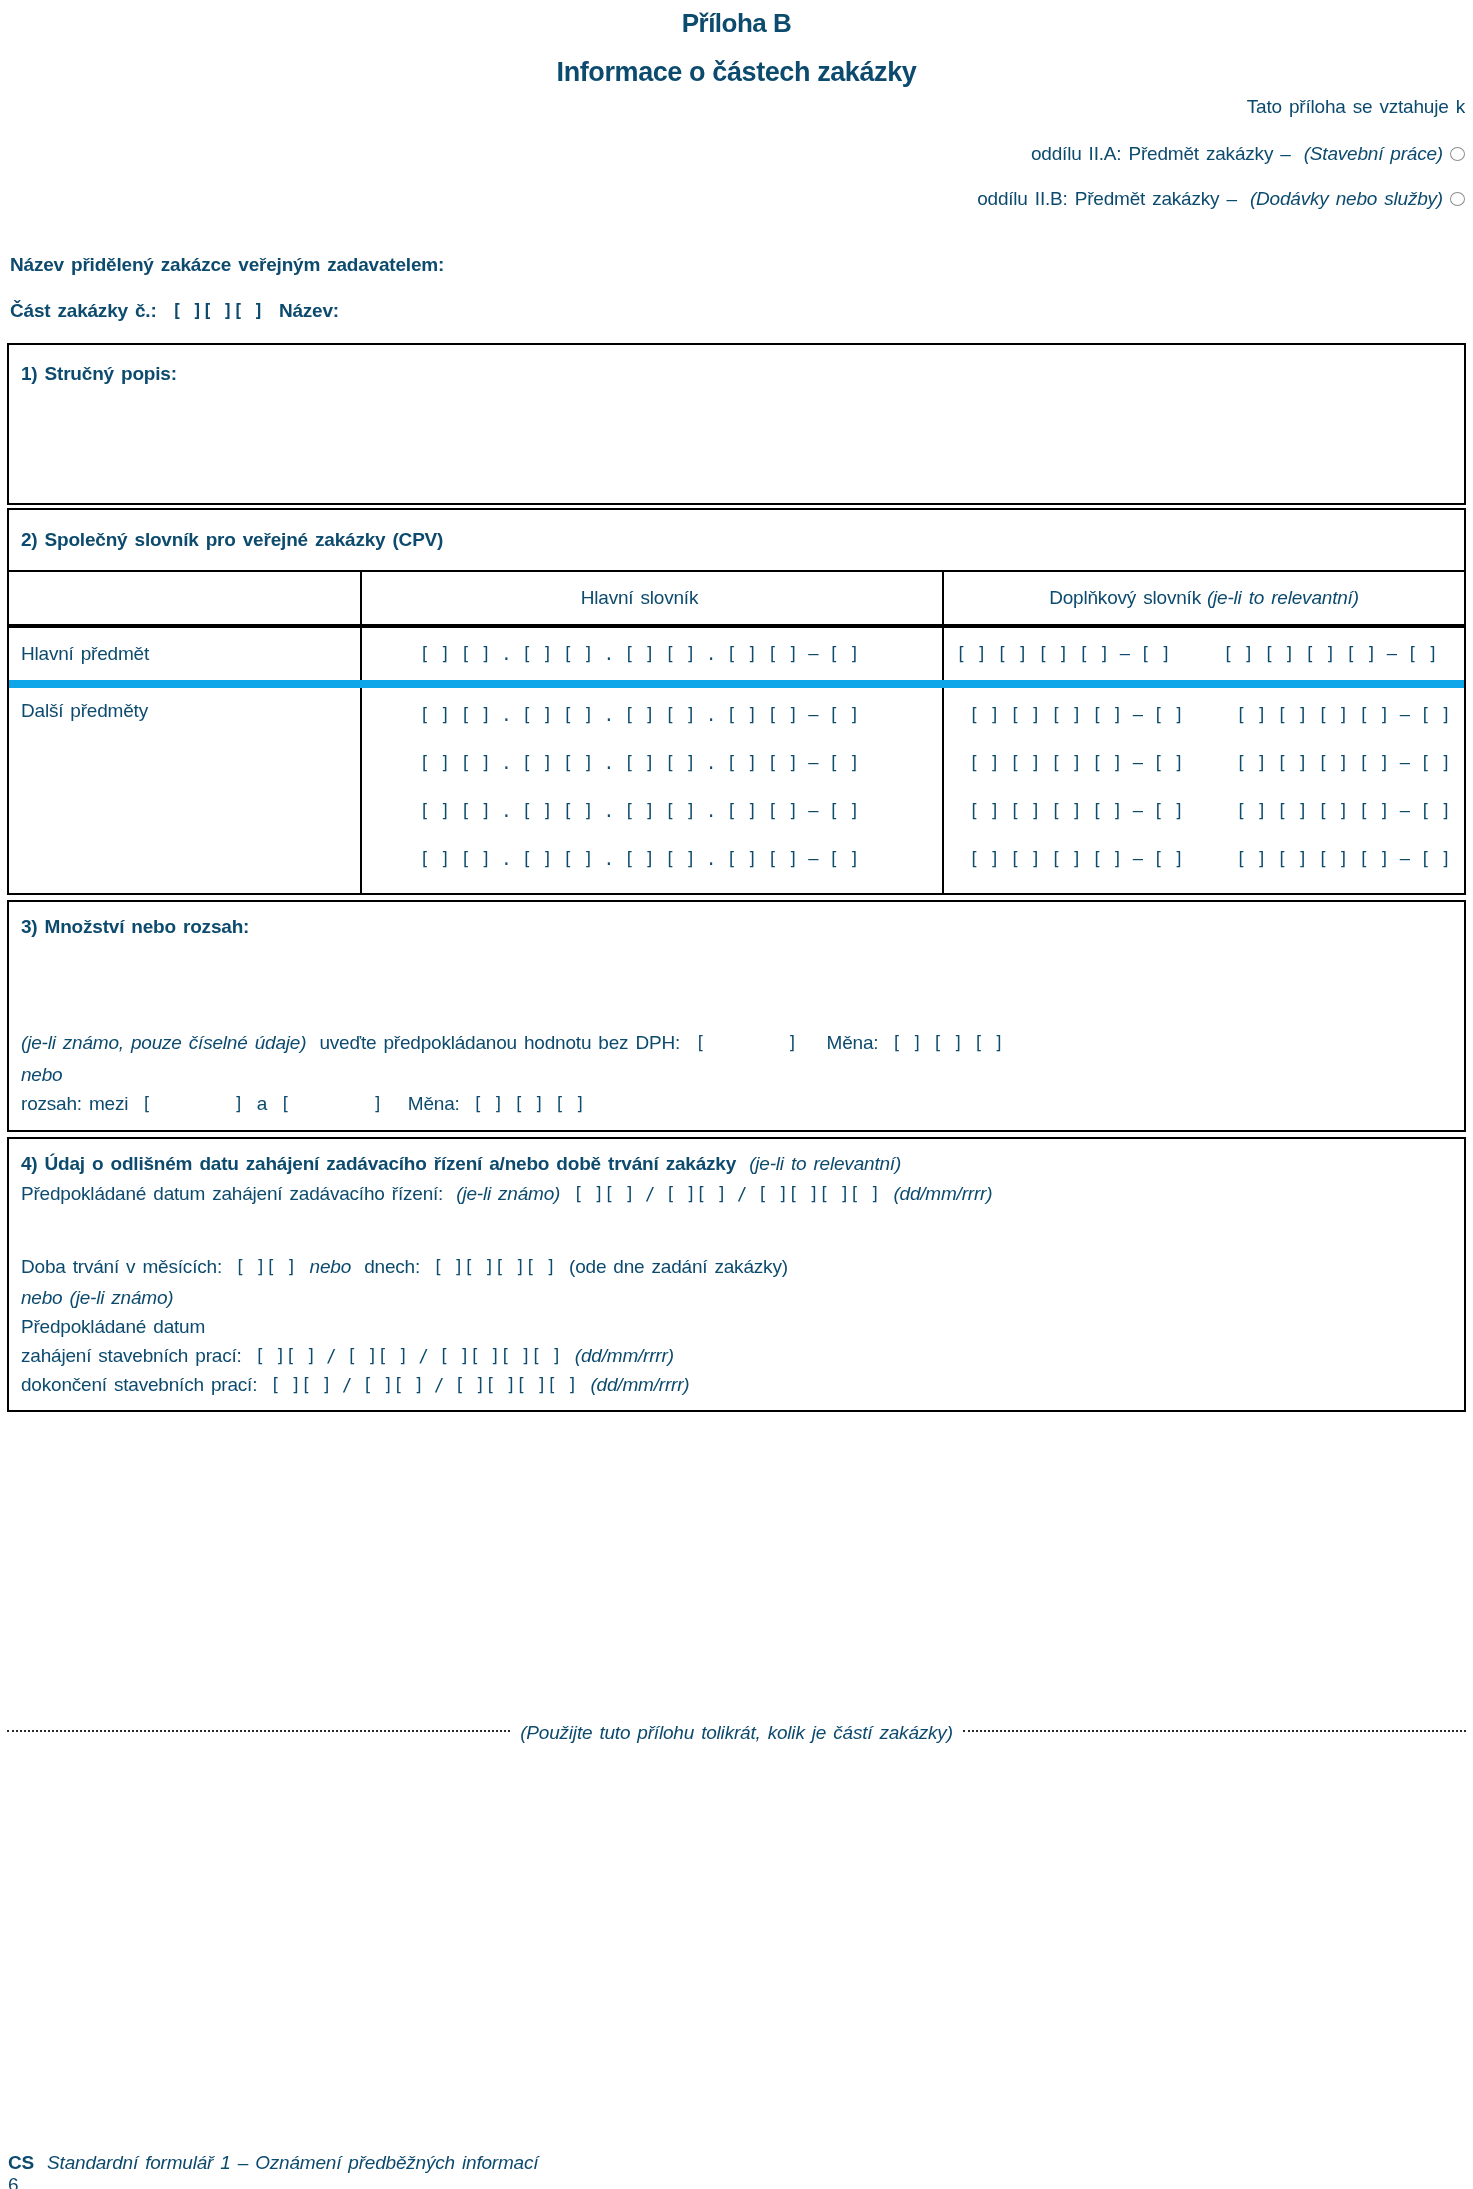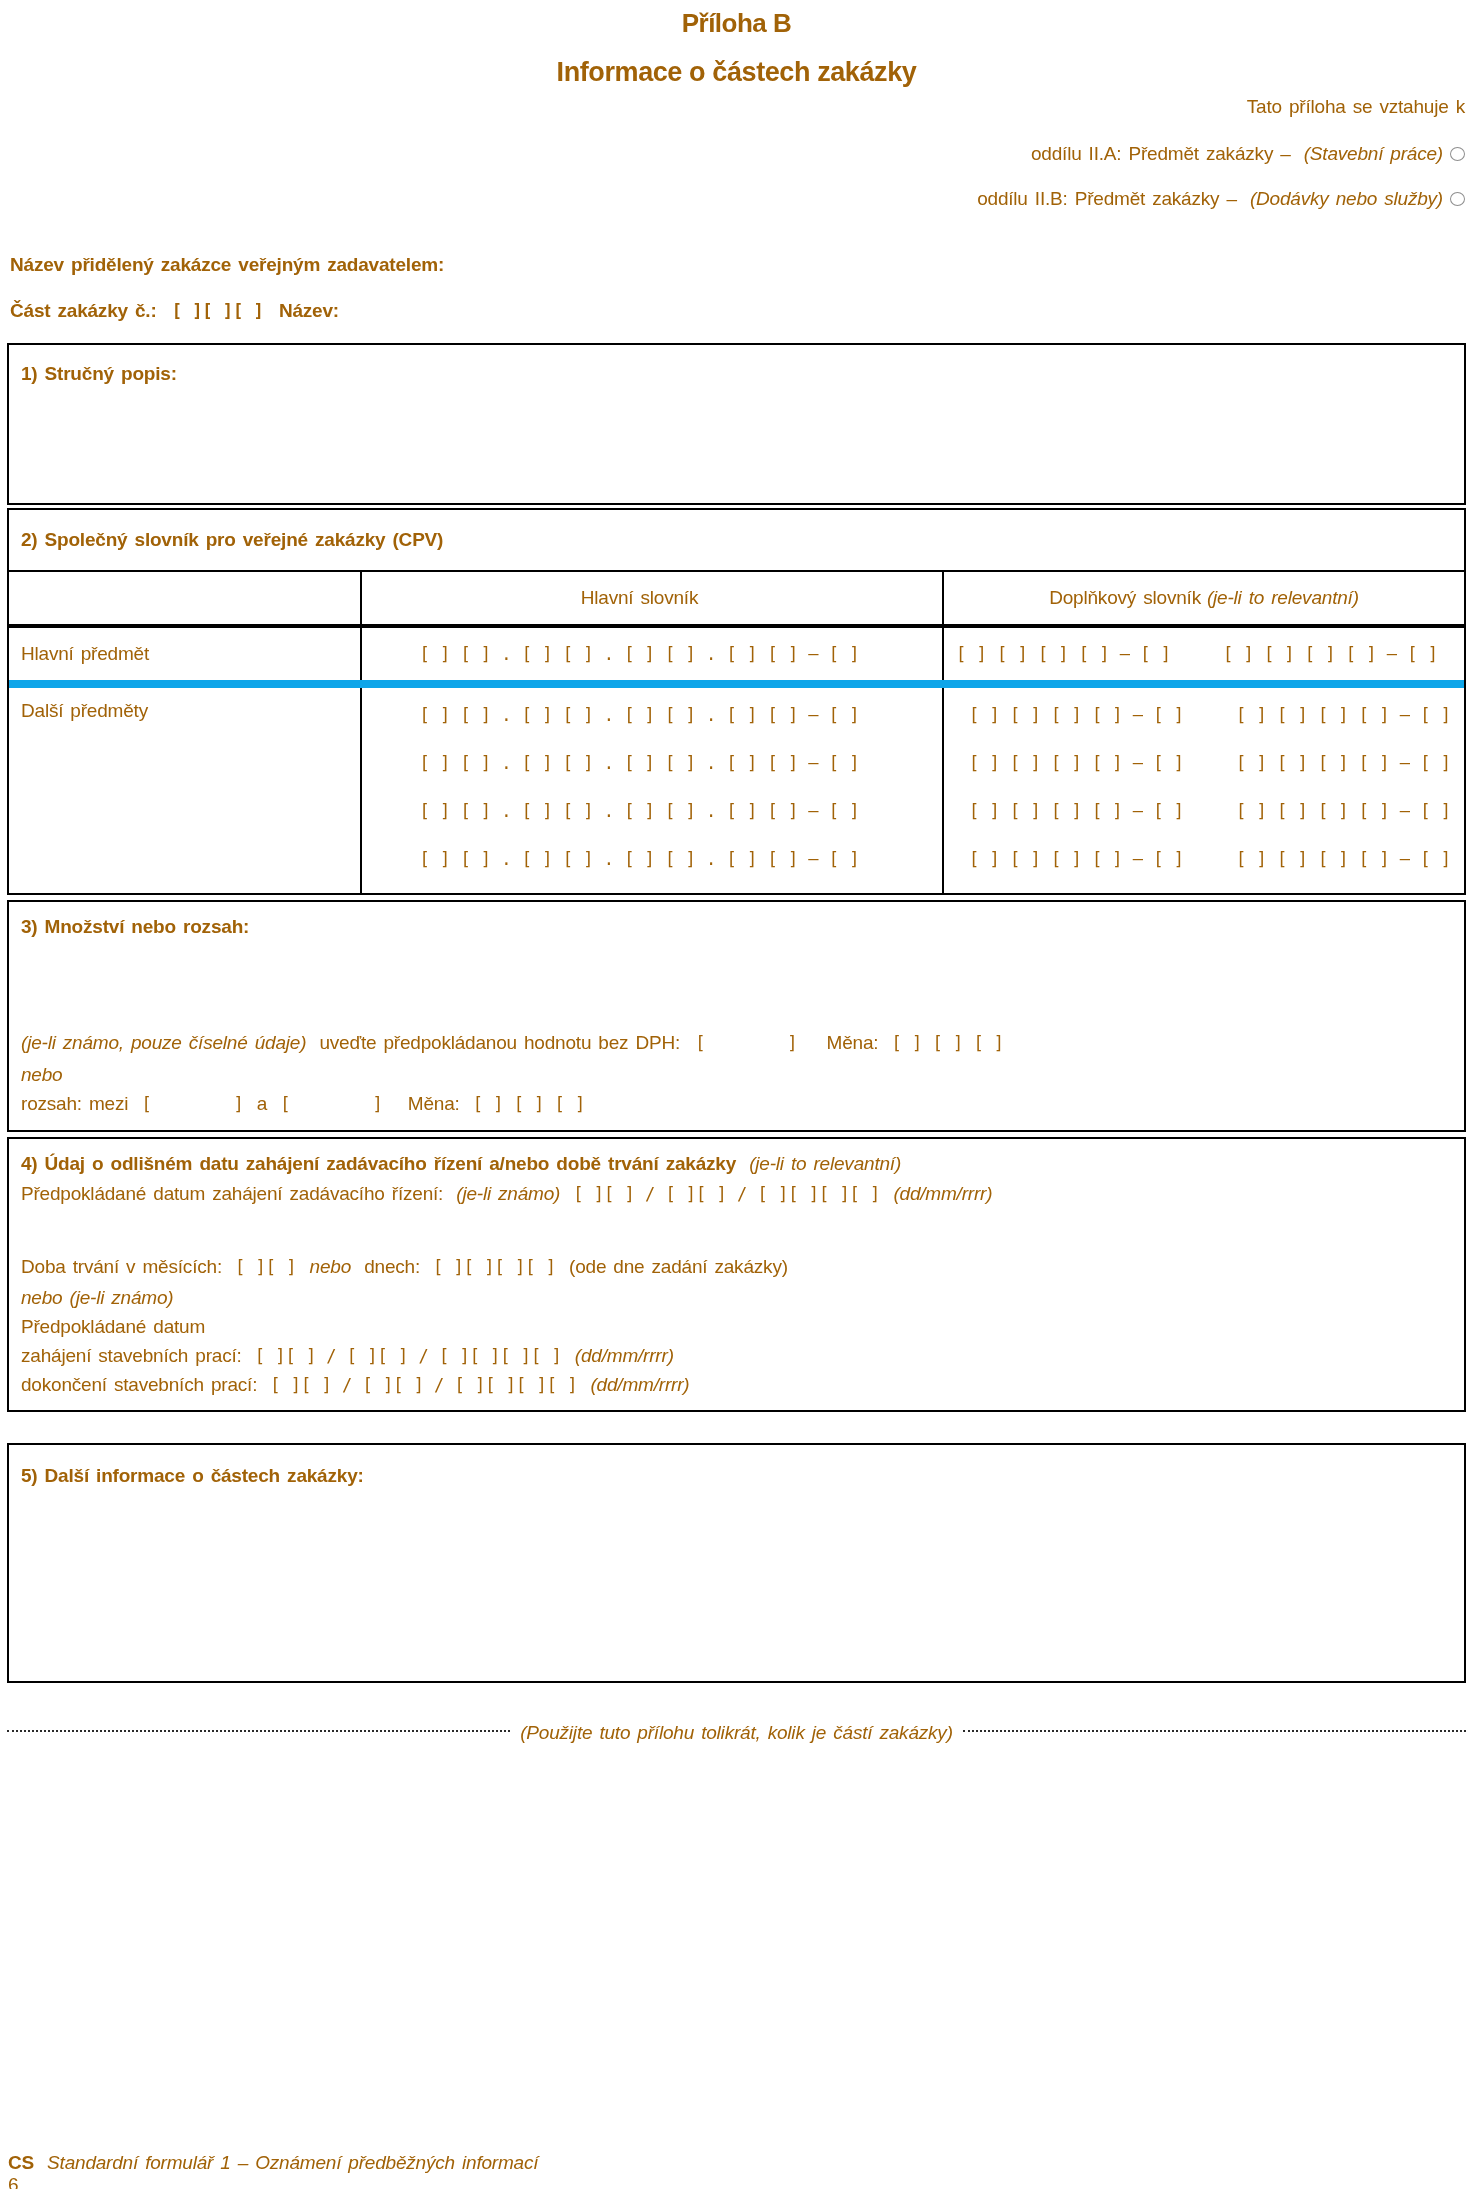--- a/index.html
+++ b/index.html
@@ -1,17 +1,17 @@
 <!DOCTYPE html>
 <html><head>
 <meta charset="utf-8">
 <style>
   html,body{margin:0;padding:0;background:#ffffff;}
   #page{position:relative;width:1473px;height:2189px;background:#fff;
-        font-family:"Liberation Sans",sans-serif;color:#a16207;overflow:hidden;}
+        font-family:"Liberation Sans",sans-serif;color:#0c4a6e;overflow:hidden;}
   .t{font-size:19px;letter-spacing:-0.2px;word-spacing:2px;white-space:nowrap;}
   .b{font-weight:bold;}
   .i{font-style:italic;}
   .mono{font-family:"DejaVu Sans Mono",monospace;font-size:17px;white-space:pre;
         letter-spacing:0;word-spacing:0;}
   .abs{position:absolute;}
   .center{left:0;right:0;text-align:center;}
   .rightal{right:8px;text-align:right;}
   .title{font-size:26px;font-weight:bold;letter-spacing:-0.5px;}
   .subtitle{font-size:27px;font-weight:bold;letter-spacing:-0.4px;}
@@ -186,24 +186,20 @@
       <span class="i smallgap">(dd/mm/rrrr)</span>
     </div>
 
     <div class="pad-head t" style="top:235px">
       <span>dokončení stavebních prací:</span>
       <span class="mono smallgap">[ ][ ] / [ ][ ] / [ ][ ][ ][ ]</span>
       <span class="i smallgap">(dd/mm/rrrr)</span>
     </div>
   </div>
 
-  <div class="box" style="top:1443px;height:240px">
-    <div class="pad-head t b" style="top:20px">5) Další informace o částech zakázky:</div>
-    <div></div>
-  </div>
 
   <div class="noterow" style="top:1722px">
     <div class="dotline"></div>
     <div class="notetext t i">(Použijte tuto přílohu tolikrát, kolik je částí zakázky)</div>
     <div class="dotline"></div>
   </div>
 
   <div class="footer" style="top:2152px">
     <div class="t">
       <span class="b">CS</span>

